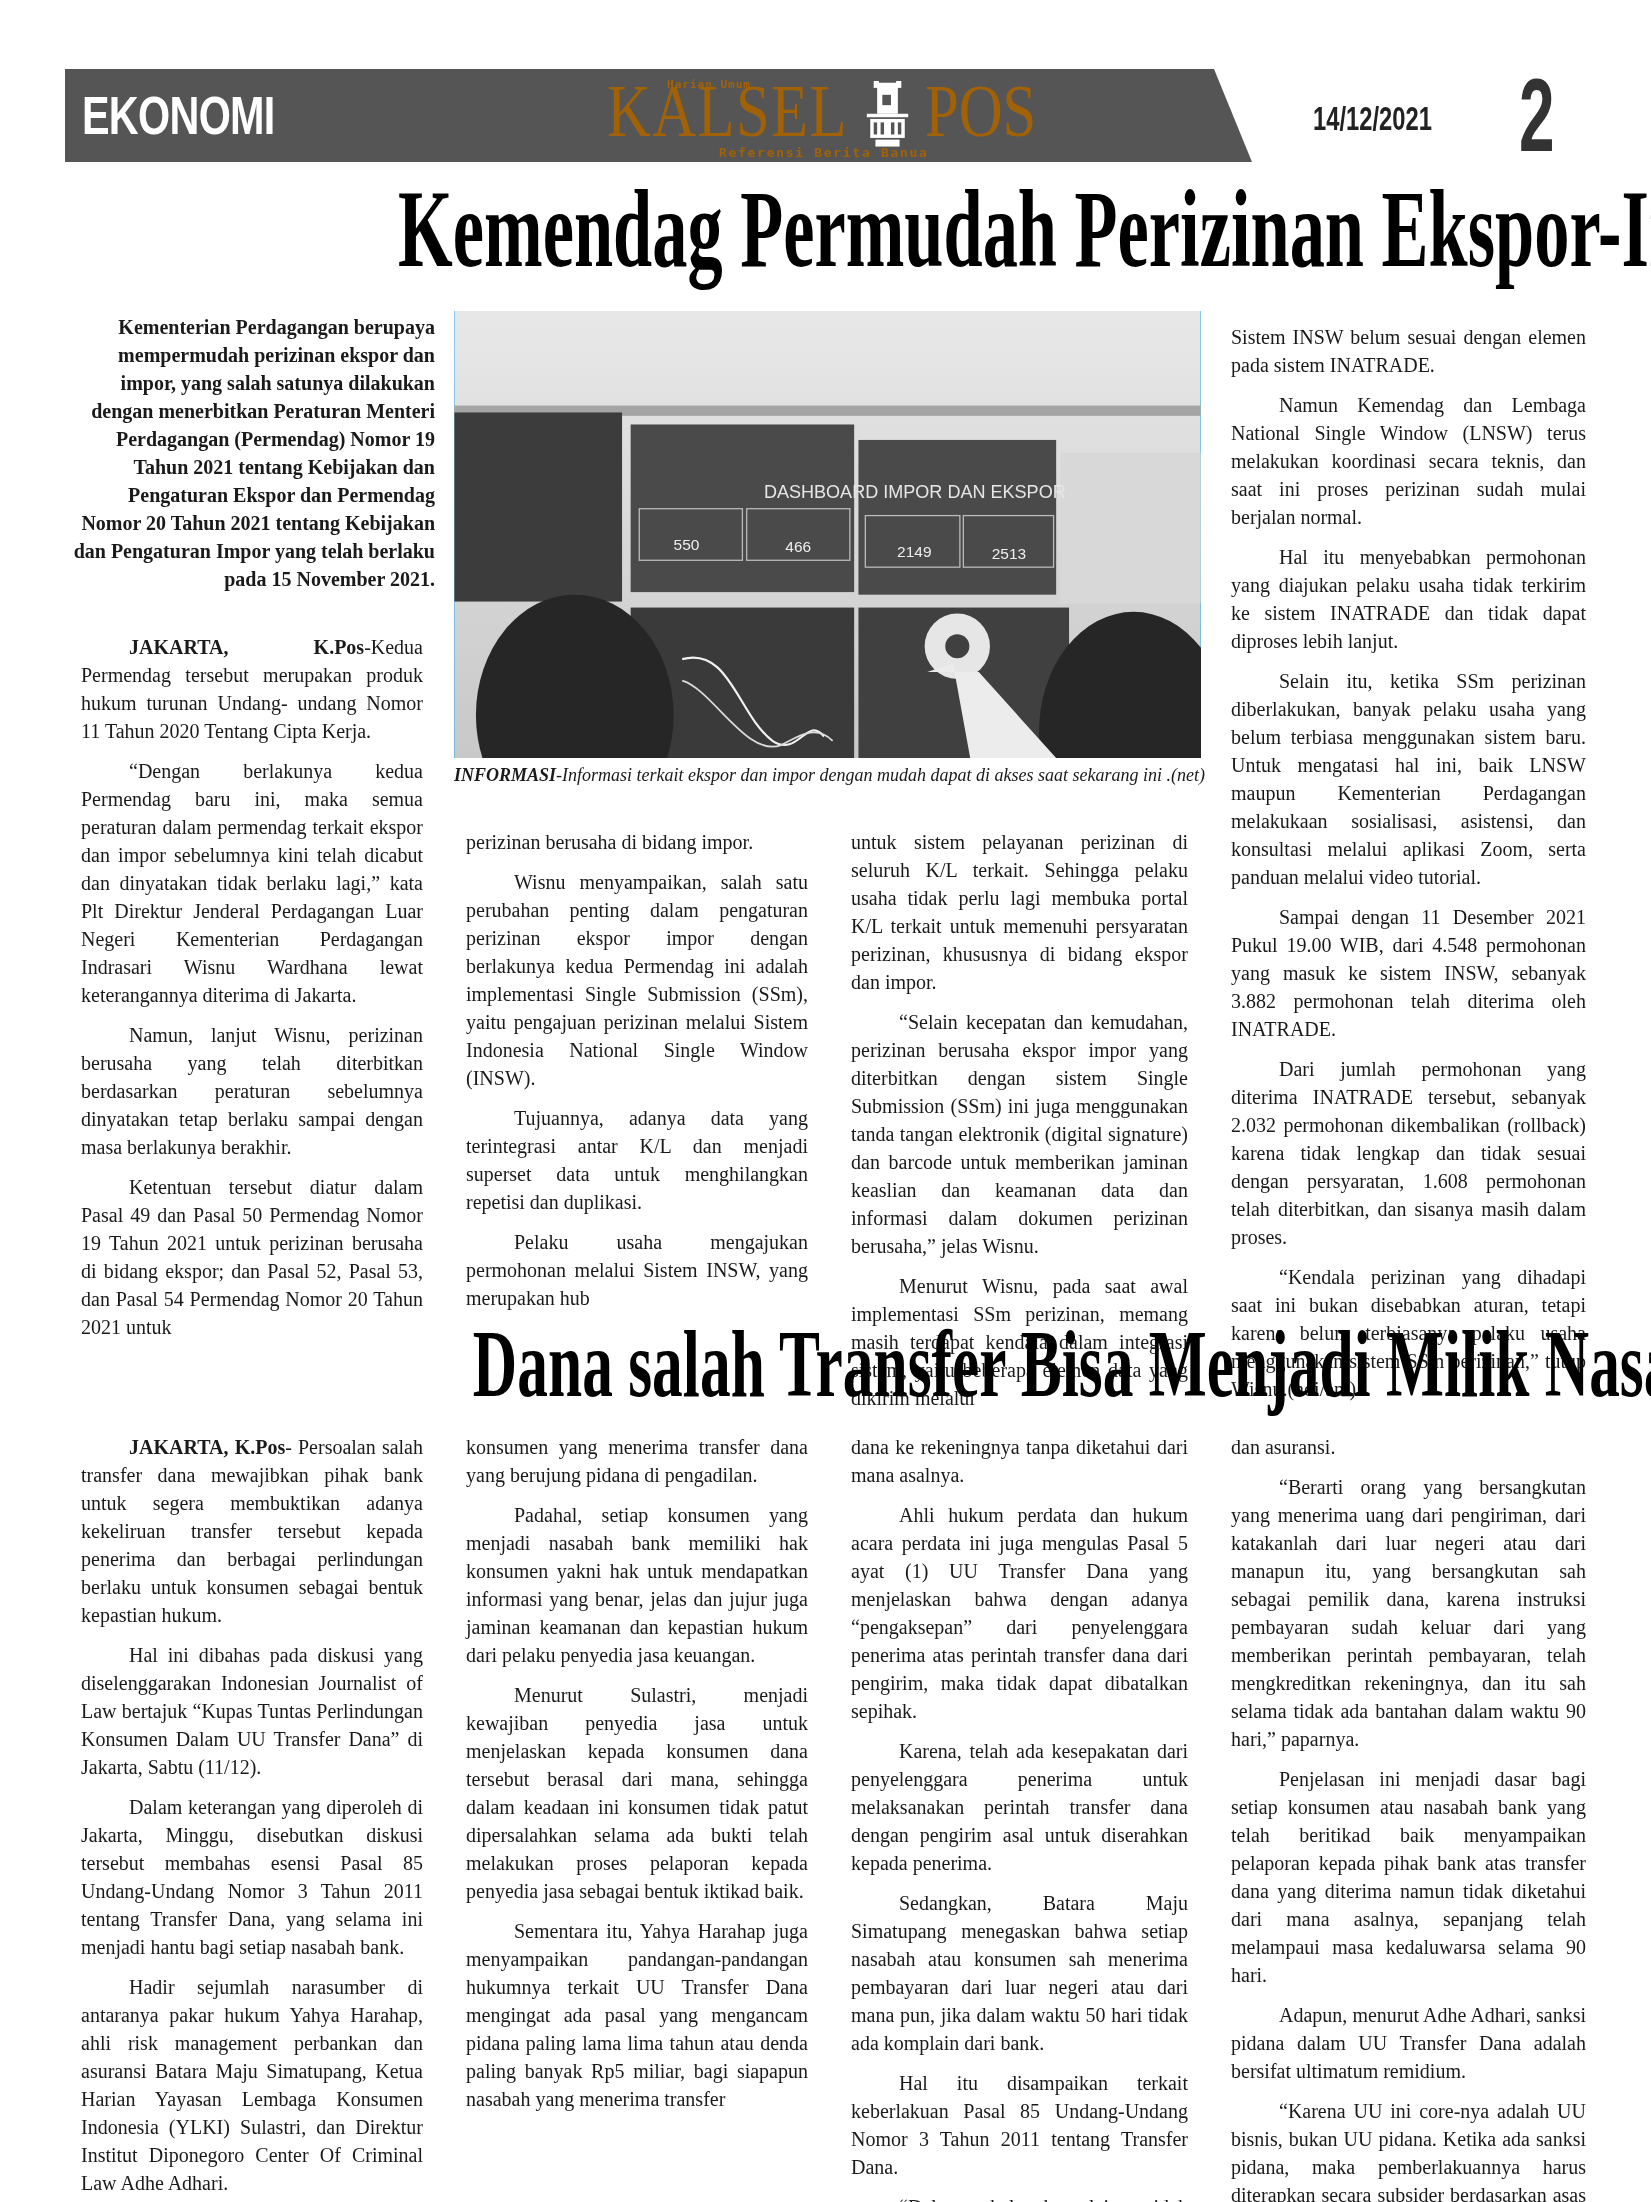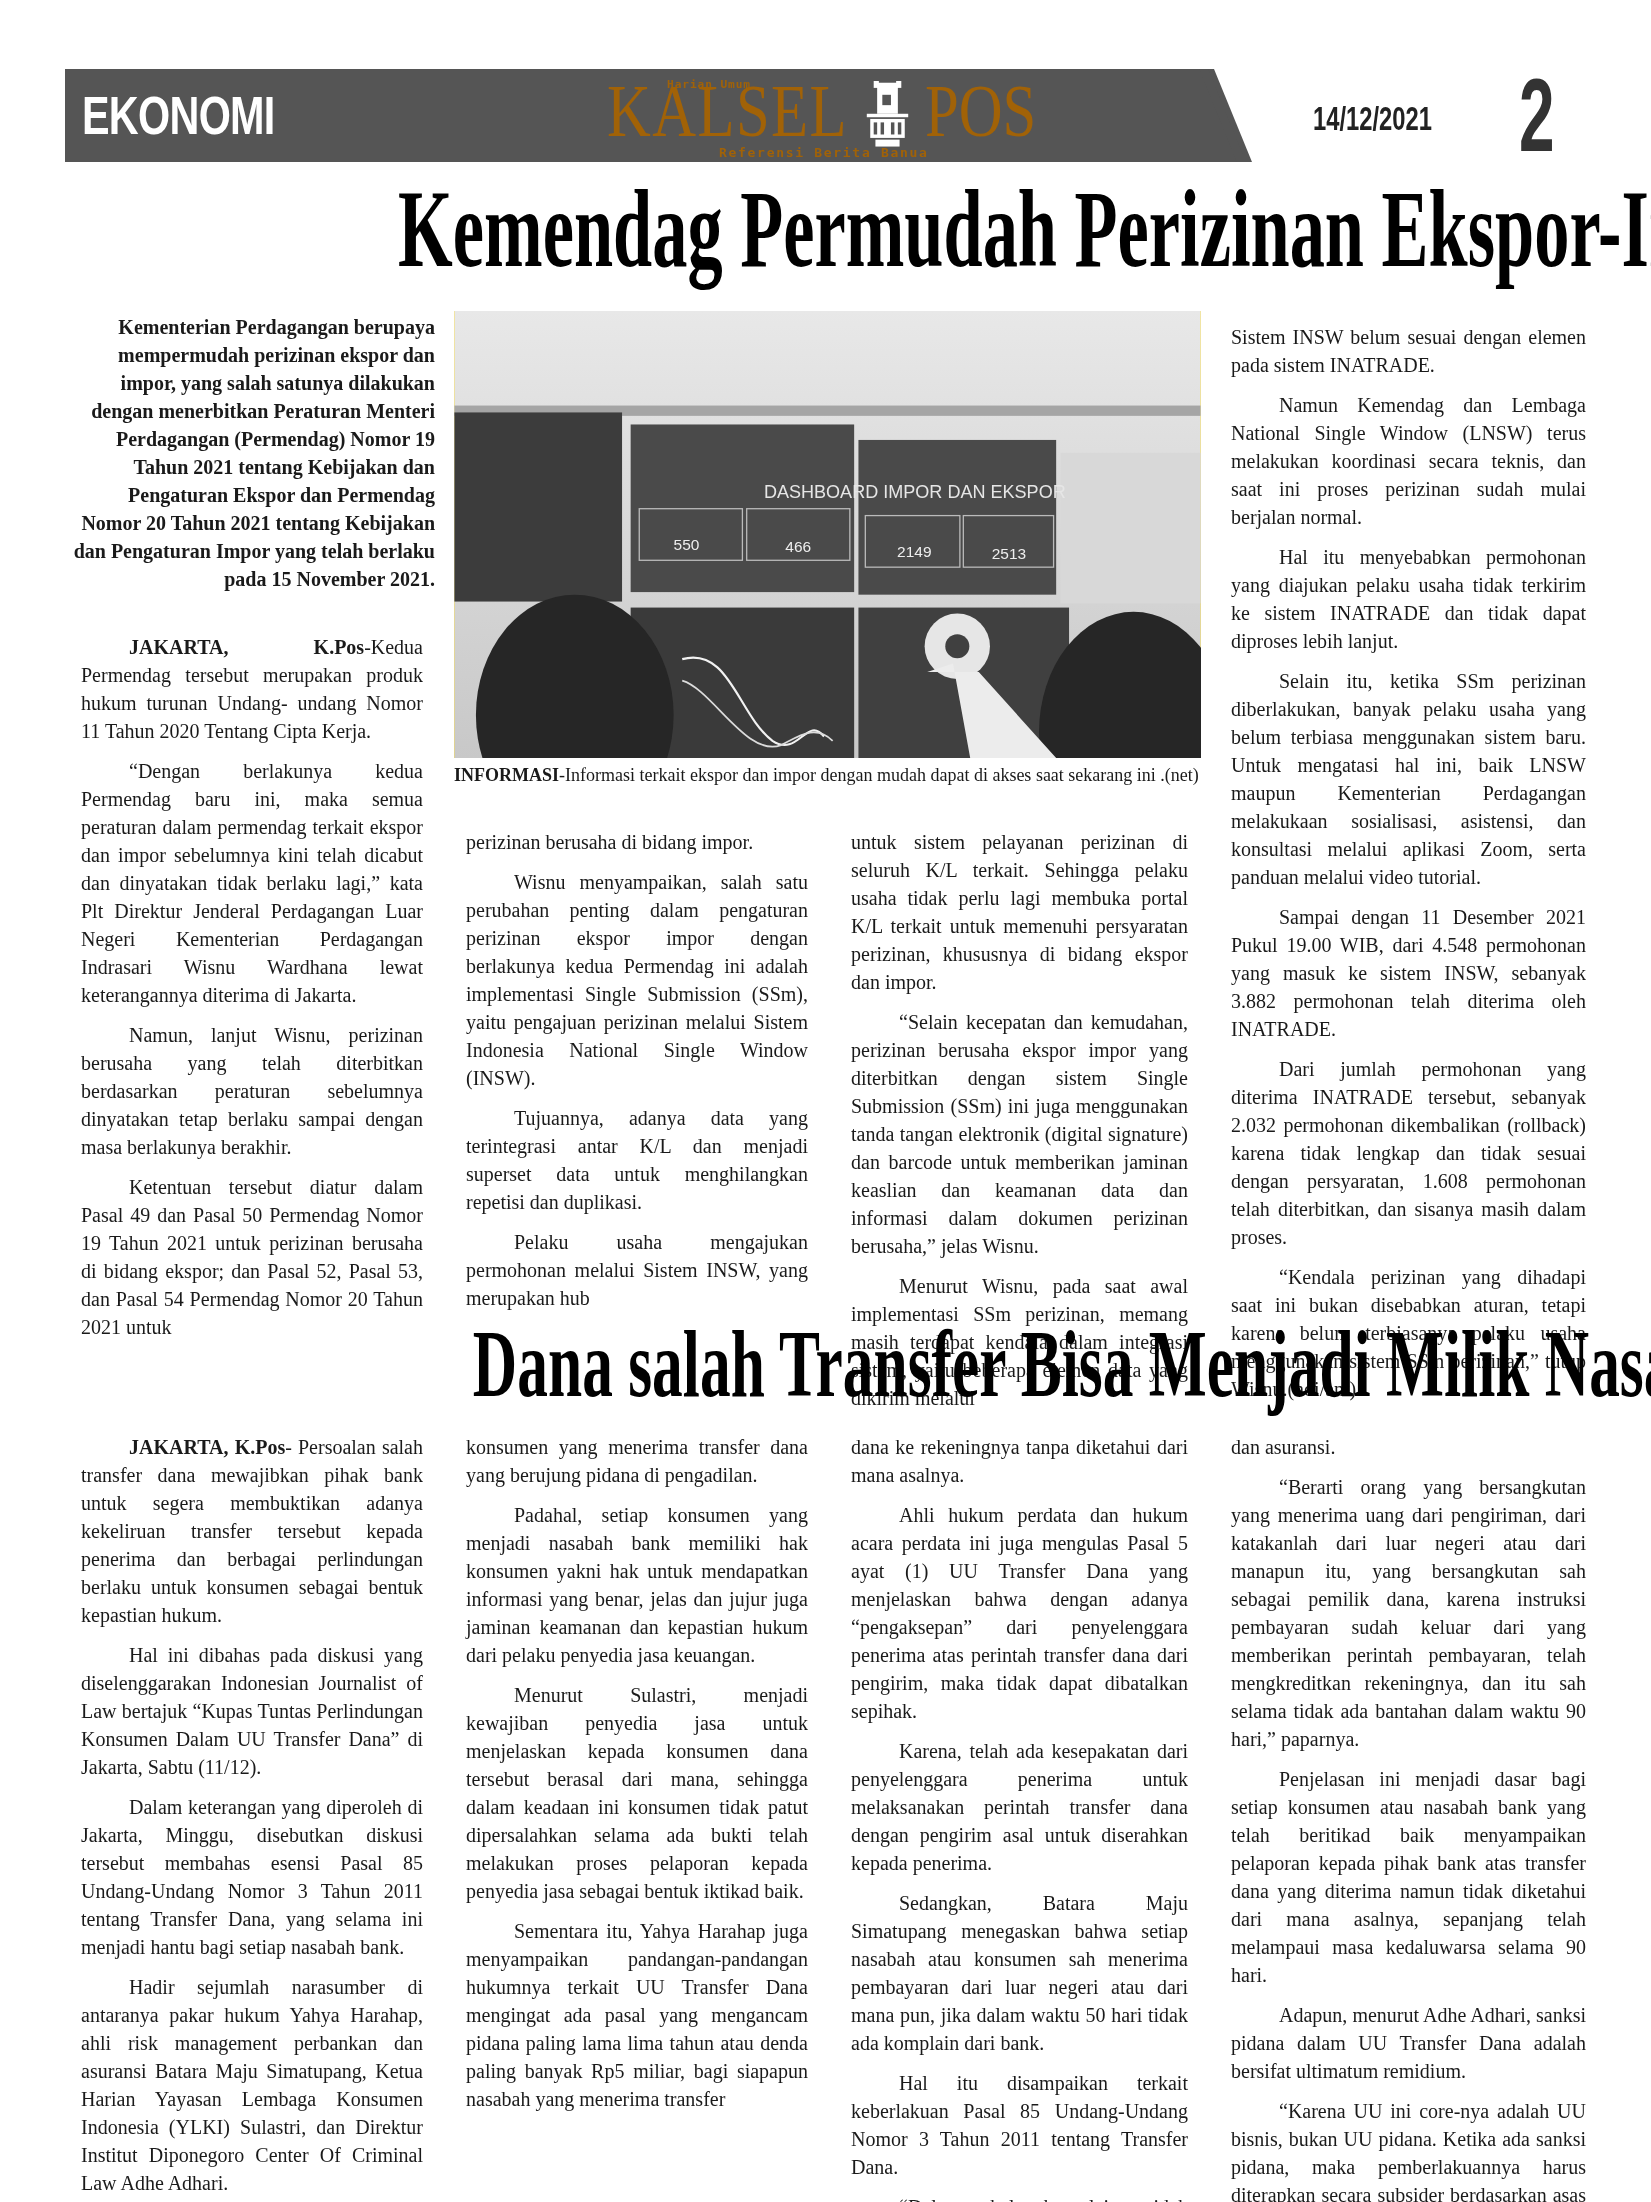--- a/index.html
+++ b/index.html
@@ -29,22 +29,22 @@
   .hl1 { top:169px; font-size:110px; line-height:120px; }
   .hl1 span, .hl2 span { display:inline-block; transform:scaleX(0.64); }
   .hl2 { top:1310px; font-size:96px; line-height:107px; }
 
   .col { position:absolute; font-size:20px; line-height:28px; text-align:justify; }
   .col p { margin:12px; text-indent:0; }
   .col p.ind { text-indent:48px; }
   .col b { font-weight:bold; }
   .lead { position:absolute; left:69px; top:313px; width:366px; text-align:right; font-weight:bold; font-size:20px; line-height:28px; }
 
-  .photo { position:absolute; left:454px; top:311px; width:747px; height:447px; overflow:hidden; background:#fde047; }
-  .caption { position:absolute; left:454px; top:764px; width:749px; font-size:18px; line-height:22.4px; white-space:nowrap; }
+  .photo { position:absolute; left:454px; top:311px; width:747px; height:447px; overflow:hidden; background:#0ea5e9; }
+  .caption { position:absolute; left:454px; top:764px; width:749px; font-size:18px; line-height:22.4px; white-space:nowrap;font-style:italic; }
   .caption b { font-weight:bold; }
 </style>
 </head>
 <body>
 
 <div class="masthead">
   <div class="mast-light"></div>
   <div class="mast-dark"></div>
   <div class="mast-stripe"></div>
   <div class="rubric">EKONOMI</div>

